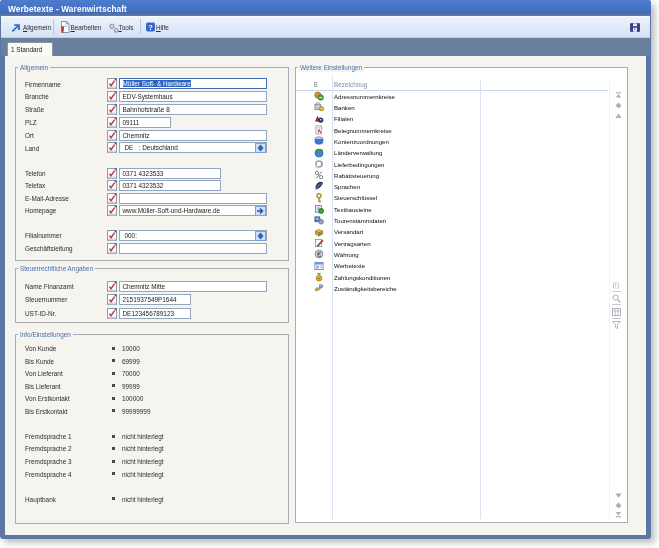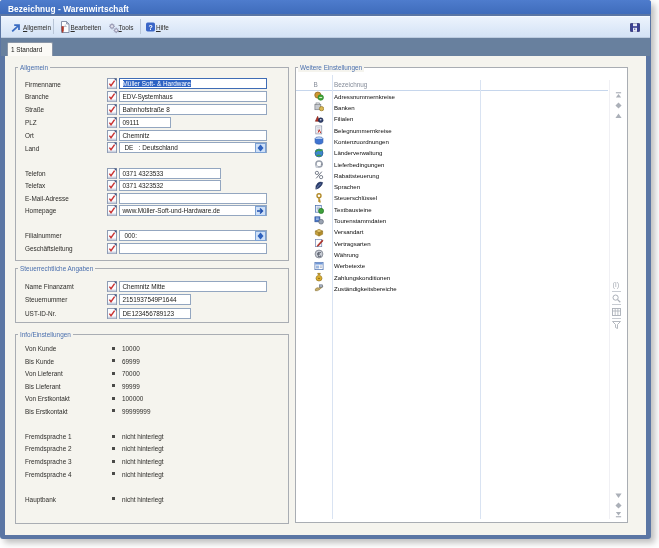--- a/index.html
+++ b/index.html
@@ -5,21 +5,21 @@
 .abs{position:absolute;}
 .lbl{position:absolute;font-size:6.4px;color:#2e2d2a;white-space:nowrap;}
 .fld{position:absolute;height:11px;background:#fff;border:1px solid #93a6c0;box-sizing:border-box;font-size:6.4px;color:#1a1a18;line-height:9.5px;padding-left:3px;white-space:nowrap;overflow:hidden;}
 .gb{position:absolute;border:1px solid #a9adb3;}
 .gb>em{position:absolute;top:-5px;left:2px;font-style:normal;font-size:6.4px;color:#4a6fae;background:#f5f4ee;padding:0 2px;white-space:nowrap;line-height:9px;}
 .trow{position:absolute;font-size:6.1px;color:#0d0d0d;white-space:nowrap;}
 .nav{position:absolute;font-size:7px;color:#a9aeb6;line-height:6px;}
 </style></head><body>
 <div class="abs" style="left:0;top:2;width:651px;height:539px;background:#5b76a4;border-radius:3px;box-shadow:4px 4px 6px rgba(128,128,128,0.5);"></div>
 <div class="abs" style="left:0;top:2;width:651px;height:14px;background:linear-gradient(#4e7ccd,#3f6cbb);border-radius:3px 3px 0 0;"></div>
-<div class="abs" style="left:8px;top:4px;font-size:8.3px;font-weight:bold;color:#fff;letter-spacing:0.1px;">Bezeichnug - Warenwirtschaft</div>
+<div class="abs" style="left:8px;top:4px;font-size:8.3px;font-weight:bold;color:#fff;letter-spacing:0.1px;">Werbetexte - Warenwirtschaft</div>
 <div class="abs" style="left:1px;top:16px;width:649px;height:22px;background:linear-gradient(#ecf3fd,#d3e2f5);border-top:1px solid #f6faff;border-bottom:1px solid #bccbdf;box-sizing:border-box;"></div>
 <svg class="abs" style="left:11px;top:23.5px" width="9" height="8" viewBox="0 0 9 8">
     <path d="M3.2 1.2 L8 1.2 L8 6 M8 1.2 L1.2 7.4" fill="none" stroke="#3a6cc2" stroke-width="1.8"></path>
   </svg>
 <div class="lbl" style="left:23px;top:24px"><u>A</u>llgemein</div>
 <div class="abs" style="left:52.5px;top:19px;width:1px;height:15px;background:#b9c6d8;"></div>
 <svg class="abs" style="left:60px;top:21px" width="10" height="12" viewBox="0 0 10 12">
     <path d="M1.5 0.5 H6.5 L9 3 V11.5 H1.5 Z" fill="#fdfdfe" stroke="#7c88a0" stroke-width="0.9"></path>
     <path d="M6.5 0.5 L6.5 3 L9 3 Z" fill="#c6cede" stroke="#7c88a0" stroke-width="0.7"></path>
     <path d="M4.7 4.2 h1.2 M4 5.5 h2.6" stroke="#9aa4b8" stroke-width="0.7"></path>

